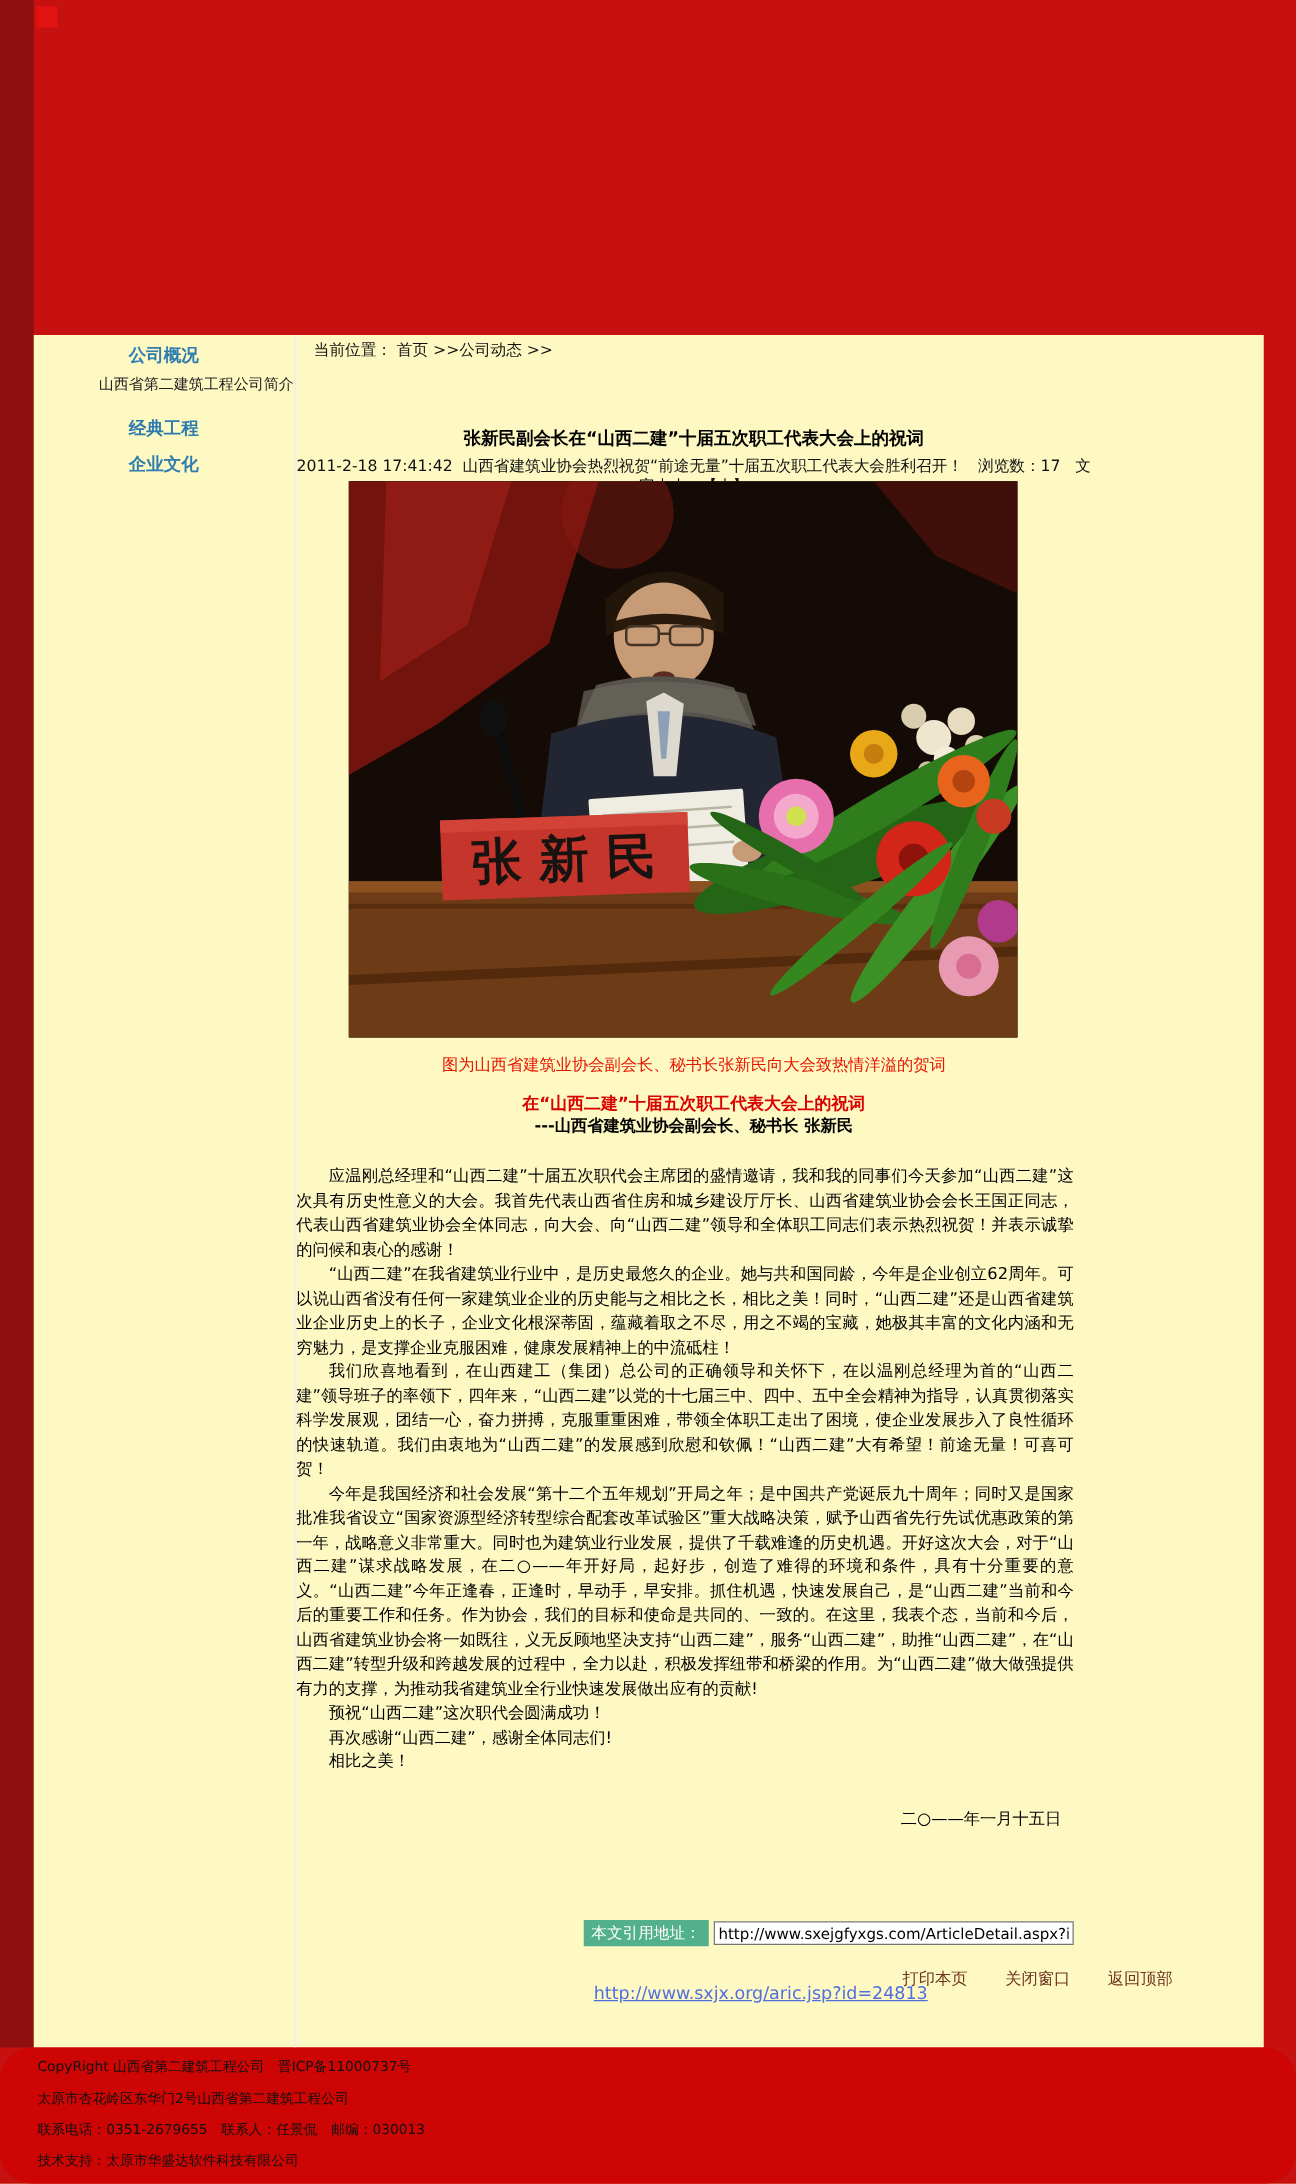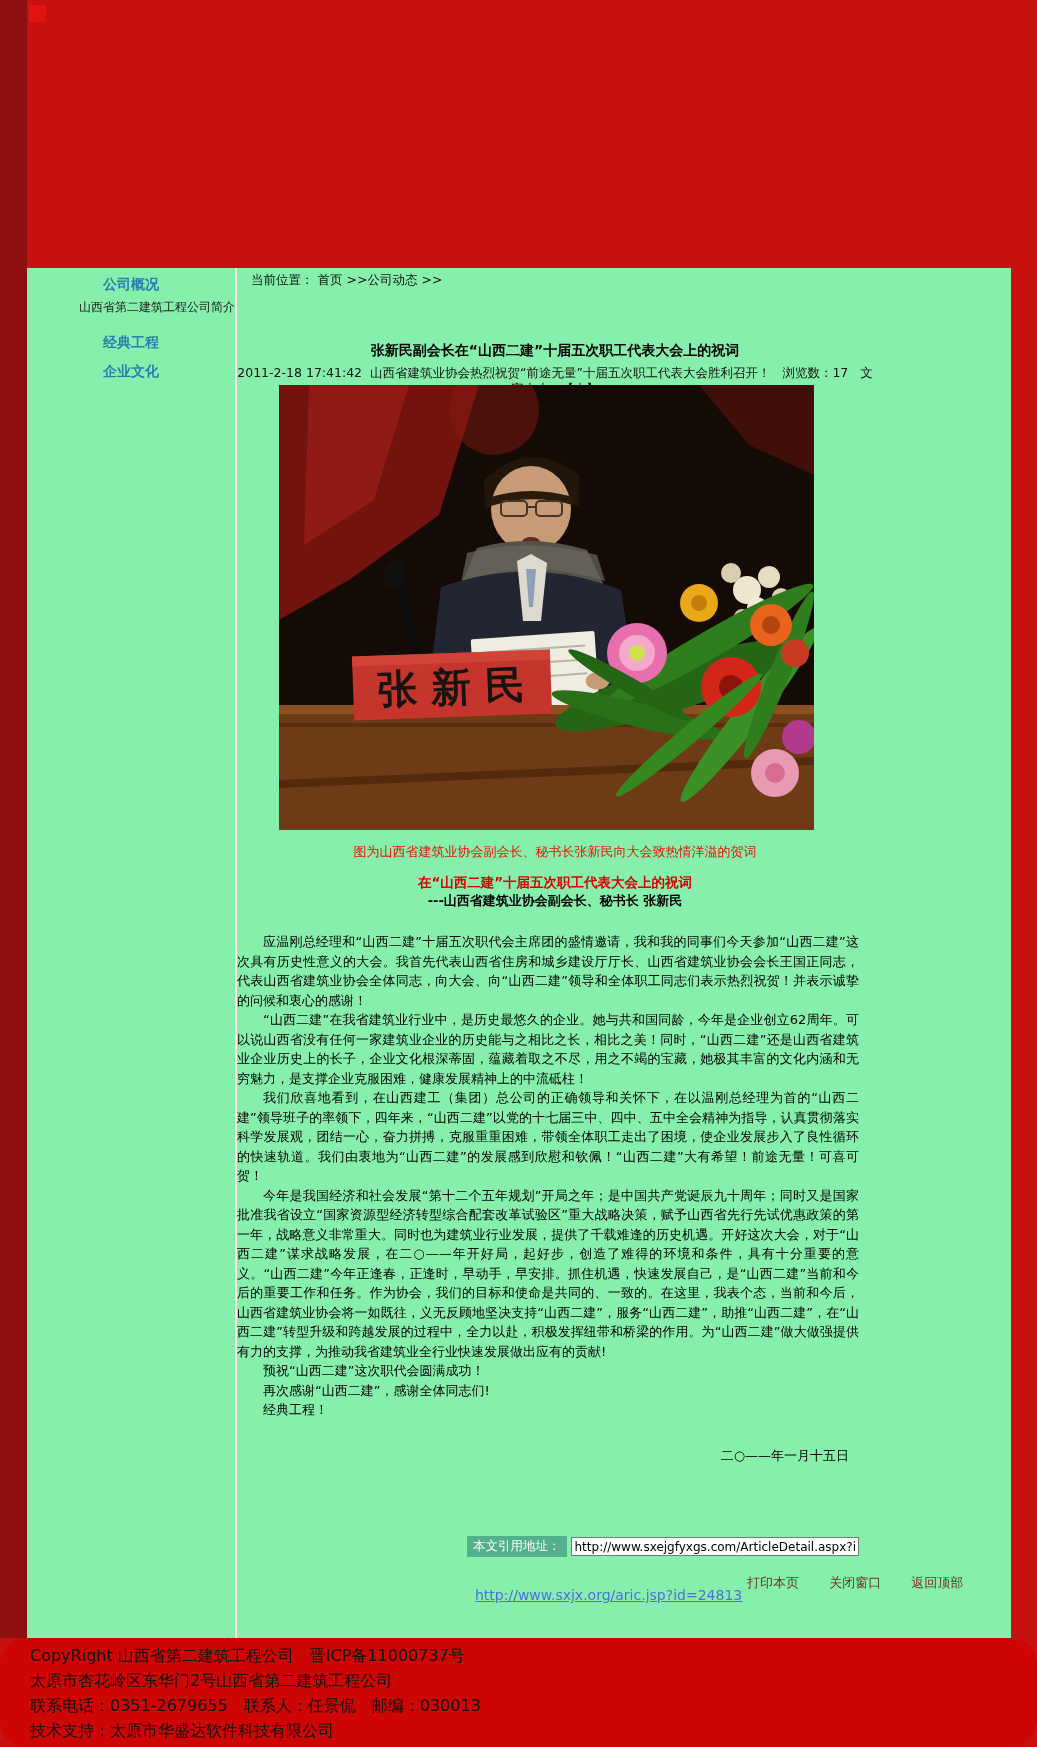--- a/index.html
+++ b/index.html
@@ -6,21 +6,21 @@
   html,body { width:1037px; }
   body {
     position:relative; width:1037px; height:1747px;
     background:#c71111;
     font-family:"DejaVu Sans","Liberation Sans",sans-serif;
     overflow:hidden;
   }
   .left-strip { position:absolute; left:0; top:0; width:27px; height:1638px; background:#8d0f0f; }
   .corner-square { position:absolute; left:29px; top:5px; width:17px; height:17px; background:#e01212; }
 
-  .panel { position:absolute; left:27px; top:268px; width:984px; height:1370px; background:#86efac; }
+  .panel { position:absolute; left:27px; top:268px; width:984px; height:1370px; background:#fef9c3; }
 
   
   .sidebar { position:absolute; left:0; top:0; width:208px; }
   .side-head { display:block; width:100%; text-align:center; color:#2e7cb0; font-weight:bold; font-size:14px; text-decoration:none; position:absolute; cursor:pointer; }
   .side-sub  { display:block; width:100%; text-align:right; color:#222; font-size:12px; text-decoration:none; position:absolute; cursor:pointer; }
   .separator { position:absolute; left:208px; top:0; width:2px; height:1370px; background:#f7efe6; }
 
   
   .content { position:absolute; left:210px; top:0; width:636px; }
   .breadcrumb { position:absolute; top:4px; left:14px; font-size:12.5px; color:#111; }
@@ -38,25 +38,25 @@
 
   .article-body { position:absolute; top:664px; left:0; width:622px; font-size:13px; line-height:19.5px; color:#000; text-align:justify; }
   .article-body p { text-indent:2em; }
   .article-body p.noindent { text-indent:0; }
   .date-line { margin-top:26px; text-align:right; padding-right:10px; text-indent:0;margin-left:11px; }
 
   .cite-row { position:absolute; top:1268px; left:230px; height:20px; white-space:nowrap; }
   .cite-label { display:inline-block; background:#52b08c; color:#fff; font-size:12.5px; padding:2px 6px; vertical-align:middle; }
   .cite-input { display:inline-block; vertical-align:middle; width:288px; height:19px; border:1px solid #777; background:#fff; color:#000; font-size:12px; font-family:"DejaVu Sans","Liberation Sans",sans-serif; padding:0 3px; margin-left:4px; }
 
-  .actions-row { position:absolute; top:1306px; left:510px; white-space:nowrap; font-size:13px; }
+  .actions-row { position:absolute; top:1306px; left:485px; white-space:nowrap; font-size:13px; }
   .actions-row a { color:#6e3420; text-decoration:none; margin-right:26px; cursor:pointer; }
   .source-link { position:absolute; top:1319px; left:238px; font-size:14px; color:#4f6fe0; text-decoration:underline; cursor:pointer; }
 
-  .footer { position:absolute; left:0; top:1638px; width:1037px; height:109px; background:#cd0505; color:#111; font-size:16px;border-radius:26px; }
+  .footer { position:absolute; left:0; top:1638px; width:1037px; height:109px; background:#cd0505; color:#111; font-size:11px;border-radius:26px; }
   .footer div { position:absolute; left:30px; white-space:nowrap; }
 </style>
 </head>
 <body>
 
 <div class="left-strip"></div>
 <div class="corner-square"></div>
 
 <div class="panel">
 
@@ -190,21 +190,21 @@
     <div class="speech-title">在“山西二建”十届五次职工代表大会上的祝词</div>
     <div class="speech-byline">---山西省建筑业协会副会长、秘书长 张新民</div>
 
     <div class="article-body">
       <p>应温刚总经理和“山西二建”十届五次职代会主席团的盛情邀请，我和我的同事们今天参加“山西二建”这次具有历史性意义的大会。我首先代表山西省住房和城乡建设厅厅长、山西省建筑业协会会长王国正同志，代表山西省建筑业协会全体同志，向大会、向“山西二建”领导和全体职工同志们表示热烈祝贺！并表示诚挚的问候和衷心的感谢！</p>
       <p>“山西二建”在我省建筑业行业中，是历史最悠久的企业。她与共和国同龄，今年是企业创立62周年。可以说山西省没有任何一家建筑业企业的历史能与之相比之长，相比之美！同时，“山西二建”还是山西省建筑业企业历史上的长子，企业文化根深蒂固，蕴藏着取之不尽，用之不竭的宝藏，她极其丰富的文化内涵和无穷魅力，是支撑企业克服困难，健康发展精神上的中流砥柱！</p>
       <p>我们欣喜地看到，在山西建工（集团）总公司的正确领导和关怀下，在以温刚总经理为首的“山西二建”领导班子的率领下，四年来，“山西二建”以党的十七届三中、四中、五中全会精神为指导，认真贯彻落实科学发展观，团结一心，奋力拼搏，克服重重困难，带领全体职工走出了困境，使企业发展步入了良性循环的快速轨道。我们由衷地为“山西二建”的发展感到欣慰和钦佩！“山西二建”大有希望！前途无量！可喜可贺！</p>
       <p>今年是我国经济和社会发展“第十二个五年规划”开局之年；是中国共产党诞辰九十周年；同时又是国家批准我省设立“国家资源型经济转型综合配套改革试验区”重大战略决策，赋予山西省先行先试优惠政策的第一年，战略意义非常重大。同时也为建筑业行业发展，提供了千载难逢的历史机遇。开好这次大会，对于“山西二建”谋求战略发展，在二○——年开好局，起好步，创造了难得的环境和条件，具有十分重要的意义。“山西二建”今年正逢春，正逢时，早动手，早安排。抓住机遇，快速发展自己，是“山西二建”当前和今后的重要工作和任务。作为协会，我们的目标和使命是共同的、一致的。在这里，我表个态，当前和今后，山西省建筑业协会将一如既往，义无反顾地坚决支持“山西二建”，服务“山西二建”，助推“山西二建”，在“山西二建”转型升级和跨越发展的过程中，全力以赴，积极发挥纽带和桥梁的作用。为“山西二建”做大做强提供有力的支撑，为推动我省建筑业全行业快速发展做出应有的贡献!</p>
       <p>预祝“山西二建”这次职代会圆满成功！</p>
       <p>再次感谢“山西二建”，感谢全体同志们!</p>
-      <p>经典工程！</p>
+      <p>相比之美！</p>
       <div class="date-line">二○——年一月十五日</div>
     </div>
 
     <div class="cite-row">
       <span class="cite-label">本文引用地址：</span><input class="cite-input" type="text" value="http://www.sxejgfyxgs.com/ArticleDetail.aspx?id=194" style="">
     </div>
 
     <div class="actions-row">
       <a>打印本页</a>
       <a>关闭窗口</a>

